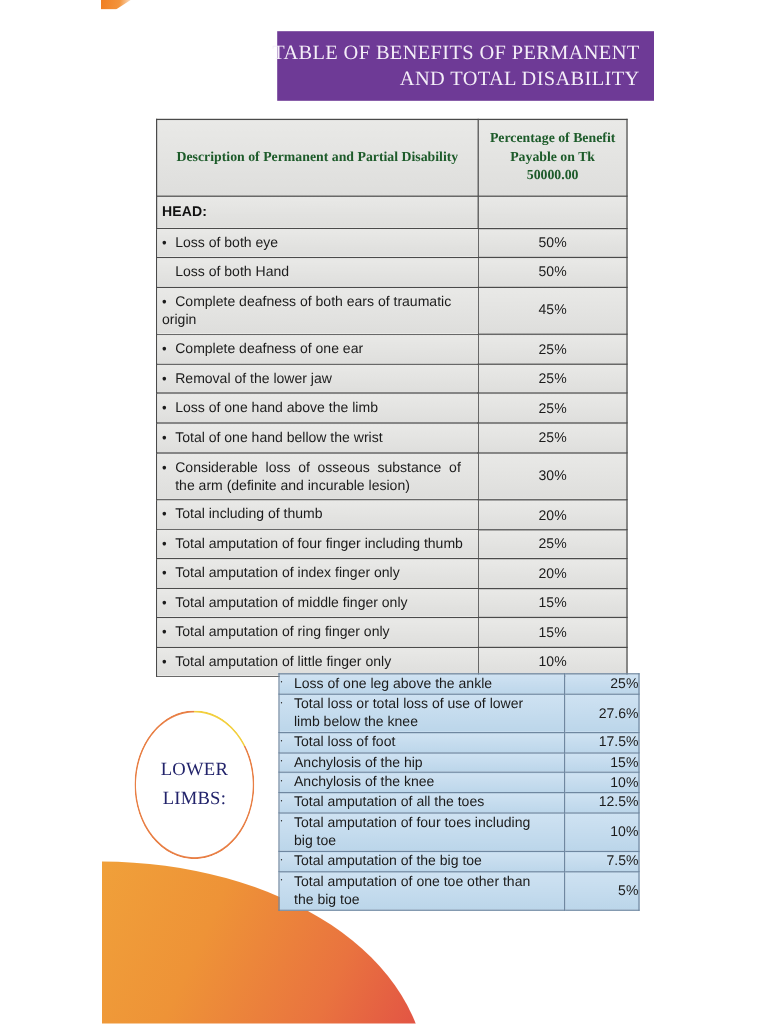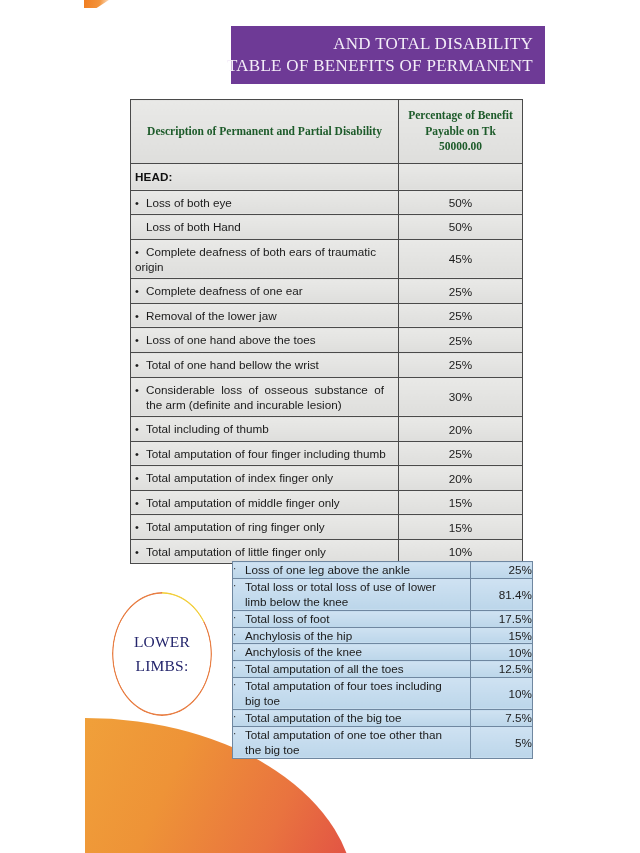--- a/index.html
+++ b/index.html
@@ -202,22 +202,22 @@
   }
   .lrow-pct.align-bottom { vertical-align: bottom; padding-bottom: 7px; }
 </style>
 </head>
 <body>
 
 <div id="deco-top-arrow"></div>
 <div id="deco-bottom-wedge"></div>
 
 <div id="title-banner">
+  <div class="t-line">TABLE OF BENEFITS OF PERMANENT</div>
   <div class="t-line">AND TOTAL DISABILITY</div>
-  <div class="t-line">TABLE OF BENEFITS OF PERMANENT</div>
 </div>
 
 <table id="benefits-table">
   <colgroup>
     <col class="c-desc">
       <col class="c-pct">
   </colgroup>
   <thead>
     <tr>
       <th>Description of Permanent and Partial Disability</th>
@@ -246,21 +246,21 @@
       </tr>
       <tr>
         <td class="row-cell-desc"><span class="bul">•</span><span class="txt">Complete deafness of one ear</span></td>
         <td class="row-cell-pct">25%</td>
       </tr>
       <tr>
         <td class="row-cell-desc"><span class="bul">•</span><span class="txt">Removal of the lower jaw</span></td>
         <td class="row-cell-pct">25%</td>
       </tr>
       <tr>
-        <td class="row-cell-desc"><span class="bul">•</span><span class="txt">Loss of one hand above the toes</span></td>
+        <td class="row-cell-desc"><span class="bul">•</span><span class="txt">Loss of one hand above the limb</span></td>
         <td class="row-cell-pct">25%</td>
       </tr>
       <tr>
         <td class="row-cell-desc"><span class="bul">•</span><span class="txt">Total of one hand bellow the wrist</span></td>
         <td class="row-cell-pct">25%</td>
       </tr>
       <tr>
         <td class="row-cell-desc two-line"><span class="bul">•</span><span class="txt">Considerable loss of osseous substance of the arm (definite and incurable lesion)</span></td>
         <td class="row-cell-pct">30%</td>
       </tr>
@@ -304,21 +304,21 @@
     <col class="lc-desc">
       <col class="lc-pct">
   </colgroup>
   <tbody id="lower-limbs-body">
       <tr>
         <td class="lrow-desc"><span class="bul">·</span><span class="txt">Loss of one leg above the ankle</span></td>
         <td class="lrow-pct">25%</td>
       </tr>
       <tr>
         <td class="lrow-desc"><span class="bul">·</span><span class="txt">Total loss or total loss of use of lower limb below the knee</span></td>
-        <td class="lrow-pct align-bottom">81.4%</td>
+        <td class="lrow-pct align-bottom">27.6%</td>
       </tr>
       <tr>
         <td class="lrow-desc"><span class="bul">·</span><span class="txt">Total loss of foot</span></td>
         <td class="lrow-pct">17.5%</td>
       </tr>
       <tr>
         <td class="lrow-desc"><span class="bul">·</span><span class="txt">Anchylosis of the hip</span></td>
         <td class="lrow-pct">15%</td>
       </tr>
       <tr>

